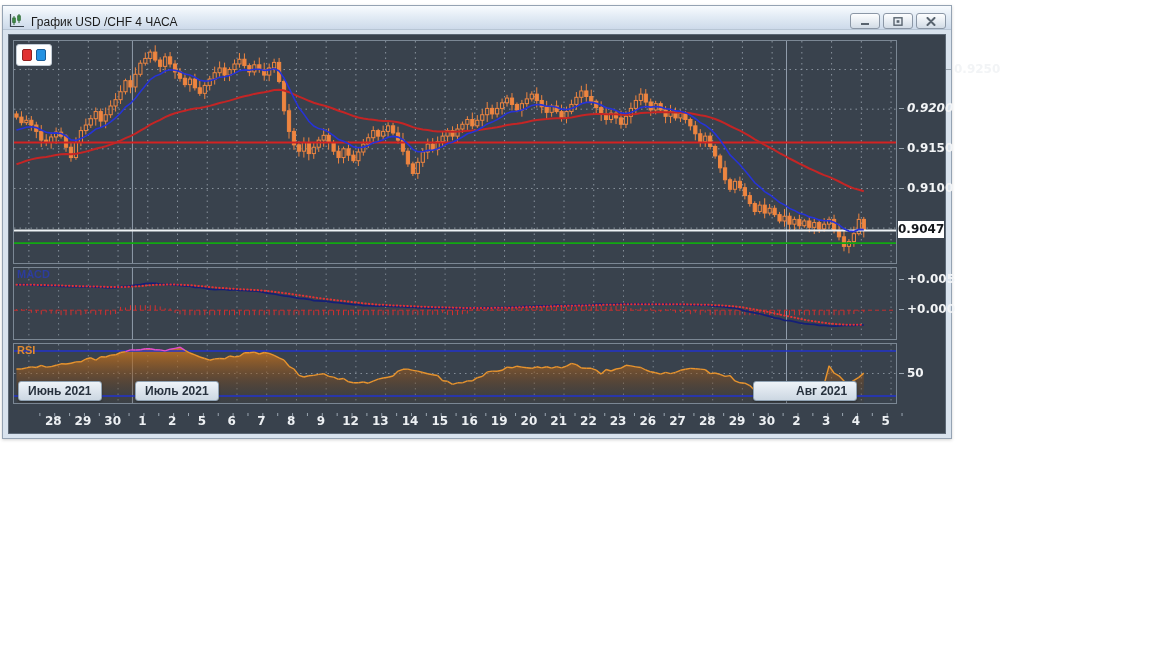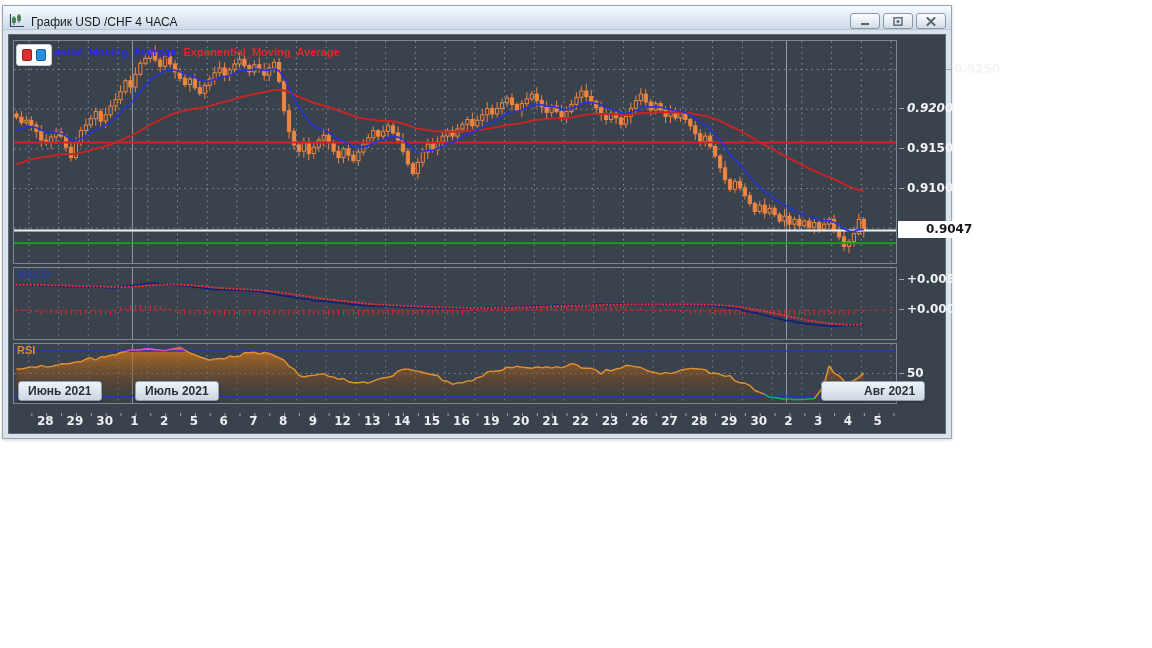--- a/index.html
+++ b/index.html
@@ -28,30 +28,30 @@
           font-family:"Liberation Sans",sans-serif;}
   .macd-l{color:#2c3c9e;} .rsi-l{color:#e08a30;}
   .indbox{position:absolute;left:2px;top:3px;width:36px;height:22px;background:#ffffff;
           border:1px solid #c2ccd6;border-radius:3px;display:flex;align-items:center;
           gap:4px;padding:0 5px;box-sizing:border-box;}
   .sq{width:10px;height:10px;border-radius:2px;}
   .sq-red{background:#e03030;border:1px solid #902020;}
   .sq-blue{background:#2492e2;border:1px solid #1a5c96;}
   .legend{position:absolute;left:40px;top:5px;font-size:11px;font-weight:bold;white-space:nowrap;}
   .lg-blue{color:#2a2ae0;} .lg-red{color:#e02a2a;margin-left:7px;}
-  .xaxis{position:absolute;left:8px;top:370px;width:884px;height:27px;}
+  .xaxis{position:absolute;left:16px;top:370px;width:884px;height:27px;}
   .xlabel{position:absolute;top:9px;width:30px;text-align:center;font-size:12px;font-weight:bold;
           color:#edf0f3;font-family:"DejaVu Sans",sans-serif;}
   .paxis{position:absolute;left:889px;top:0;width:47px;height:398px;}
   .ptick{position:absolute;left:9px;font-size:12px;font-weight:bold;color:#f2f4f6;
          font-family:"DejaVu Sans",sans-serif;height:16px;line-height:16px;}
   .ptick::before{content:"";position:absolute;left:-8px;top:8px;width:5px;height:1px;background:#9aa5b0;}
   .curprice{position:absolute;left:0;width:46px;height:17px;background:#ffffff;color:#15181c;
             font-size:12px;font-weight:bold;text-align:center;line-height:17px;
-            font-family:"DejaVu Sans",sans-serif;padding-left:28px;}
+            font-family:"DejaVu Sans",sans-serif;}
   .month{position:absolute;top:346px;height:20px;line-height:18px;padding:0 9px;
          background:linear-gradient(#eef3f8,#ccd7e2);border:1px solid #8fa1b2;border-radius:3px;
          font-size:12px;font-weight:bold;color:#27313d;box-sizing:border-box;
          box-shadow:0 1px 2px rgba(0,0,0,.3);white-space:nowrap;}
 </style>
 </head>
 <body>
 
 <div class="page">
   <div class="window">
@@ -472,23 +472,20 @@
               <rect x="848.1921348314606" y="178.3928571428567" width="3.2" height="11.100000000000534" fill="#ee8540" stroke="#ee8540" stroke-width="1"></rect>
               <line x1="0" y1="101.48571428571447" x2="882" y2="101.48571428571447" stroke="#d42222" stroke-width="1.8"></line>
               <line x1="0" y1="189.49285714285725" x2="882" y2="189.49285714285725" stroke="#eef1f4" stroke-width="1.8"></line>
               <line x1="0" y1="202.178571428571" x2="882" y2="202.178571428571" stroke="#12a812" stroke-width="1.8"></line>
               <polyline points="2.4775280898876404,123.3 7.432584269662922,121.6 12.387640449438202,119.8 17.34269662921348,118.4 22.297752808988765,117.2 27.252808988764045,116.5 32.20786516853933,115.9 37.162921348314605,115.1 42.11797752808989,114.1 47.073033707865164,113.3 52.02808988764045,113.0 56.98314606741573,113.2 61.93820224719101,112.7 66.89325842696628,111.8 71.84831460674157,110.6 76.80337078651685,109.3 81.75842696629213,107.7 86.71348314606742,106.6 91.6685393258427,105.2 96.62359550561797,103.6 101.57865168539325,101.8 106.53370786516854,99.7 111.48876404494382,97.2 116.4438202247191,95.1 121.39887640449437,92.6 126.35393258426966,89.7 131.30898876404495,86.8 136.2640449438202,83.7 141.2191011235955,81.1 146.17415730337078,78.8 151.12921348314606,76.2 156.08426966292134,74.0 161.03932584269663,72.3 165.9943820224719,70.9 170.9494382022472,69.7 175.90449438202248,68.4 180.85955056179776,67.6 185.81460674157302,66.9 190.7696629213483,66.0 195.72471910112358,64.9 200.67977528089887,63.5 205.63483146067415,62.0 210.58988764044943,60.9 215.54494382022472,59.6 220.5,58.1 225.45505617977528,56.5 230.41011235955057,55.2 235.36516853932585,54.2 240.3202247191011,52.9 245.2752808988764,51.9 250.23033707865167,51.2 255.18539325842696,50.2 260.14044943820227,49.0 265.0955056179775,48.7 270.0505617977528,49.5 275.00561797752806,51.2 279.96067415730334,53.4 284.9157303370786,55.7 289.8707865168539,57.6 294.8258426966292,59.8 299.7808988764045,61.7 304.73595505617976,63.2 309.69101123595505,64.5 314.64606741573033,66.0 319.6011235955056,67.8 324.5561797752809,69.8 329.5112359550562,71.3 334.46629213483146,73.1 339.42134831460675,75.0 344.37640449438203,76.5 349.3314606741573,77.6 354.2865168539326,78.3 359.2415730337079,78.8 364.19662921348316,79.5 369.15168539325845,79.9 374.1067415730337,80.1 379.06179775280896,80.6 384.01685393258424,81.3 388.9719101123595,82.5 393.9269662921348,84.2 398.8820224719101,86.1 403.8370786516854,87.6 408.79213483146066,88.5 413.74719101123594,89.1 418.7022471910112,89.9 423.6573033707865,90.4 428.6123595505618,90.6 433.5674157303371,90.5 438.52247191011236,90.7 443.47752808988764,90.6 448.4325842696629,90.3 453.3876404494382,89.8 458.3426966292135,89.6 463.2977528089888,89.2 468.25280898876406,88.6 473.20786516853934,87.7 478.16292134831457,87.1 483.11797752808985,86.3 488.07303370786514,85.3 493.0280898876404,84.1 497.9831460674157,83.3 502.938202247191,82.7 507.89325842696627,81.9 512.8483146067416,80.9 517.8033707865169,79.8 522.7584269662922,78.9 527.7134831460675,78.4 532.6685393258426,78.1 537.6235955056179,77.6 542.5786516853932,77.3 547.5337078651685,77.3 552.4887640449438,77.0 557.443820224719,76.5 562.3988764044943,75.6 567.3539325842696,74.6 572.3089887640449,73.8 577.2640449438202,73.3 582.2191011235955,73.0 587.1741573033707,73.0 592.129213483146,73.2 597.0842696629213,73.2 602.0393258426966,73.3 606.9943820224719,73.7 611.9494382022472,73.8 616.9044943820224,73.5 621.8595505617977,73.0 626.814606741573,72.1 631.7696629213483,71.7 636.7247191011236,71.6 641.6797752808989,71.2 646.6348314606741,71.1 651.5898876404494,71.3 656.5449438202247,71.3 661.5,71.5 666.4550561797753,71.5 671.4101123595506,71.8 676.3651685393259,72.3 681.3202247191011,73.2 686.2752808988764,74.3 691.2303370786517,75.1 696.185393258427,76.4 701.1404494382023,78.0 706.0955056179776,80.0 711.0505617977528,82.4 716.0056179775281,85.0 720.9606741573034,87.3 725.9157303370787,89.7 730.870786516854,92.4 735.8258426966293,95.2 740.7808988764044,98.3 745.7359550561797,101.0 750.691011235955,103.9 755.6460674157303,106.5 760.6011235955056,109.2 765.5561797752808,112.1 770.5112359550561,114.7 775.4662921348314,117.5 780.4213483146067,120.0 785.376404494382,122.6 790.3314606741573,125.0 795.2865168539325,127.5 800.2415730337078,129.7 805.1966292134831,132.0 810.1516853932584,134.1 815.1067415730337,135.9 820.061797752809,138.1 825.0168539325842,140.5 829.9719101123595,143.1 834.9269662921348,145.5 839.8820224719101,147.4 844.8370786516854,148.7 849.7921348314607,150.3" fill="none" stroke="#c42525" stroke-width="2"></polyline>
               <polyline points="2.4775280898876404,89.1 7.432584269662922,87.7 12.387640449438202,86.2 17.34269662921348,85.8 22.297752808988765,86.6 27.252808988764045,88.9 32.20786516853933,91.2 37.162921348314605,92.1 42.11797752808989,91.9 47.073033707865164,92.5 52.02808988764045,95.0 56.98314606741573,98.9 61.93820224719101,99.4 66.89325842696628,97.6 71.84831460674157,95.1 76.80337078651685,92.0 81.75842696629213,88.1 86.71348314606742,86.6 91.6685393258427,84.3 96.62359550561797,80.8 101.57865168539325,76.8 106.53370786516854,72.0 111.48876404494382,66.1 116.4438202247191,62.5 121.39887640449437,57.2 126.35393258426966,50.8 131.30898876404495,44.7 136.2640449438202,38.6 141.2191011235955,35.1 146.17415730337078,33.3 151.12921348314606,30.1 156.08426966292134,28.8 161.03932584269663,29.2 165.9943820224719,30.7 170.9494382022472,33.0 175.90449438202248,33.9 180.85955056179776,36.3 185.81460674157302,39.2 190.7696629213483,40.1 195.72471910112358,39.8 200.67977528089887,38.3 205.63483146067415,36.2 210.58988764044943,35.8 215.54494382022472,34.5 220.5,32.4 225.45505617977528,29.8 230.41011235955057,28.9 235.36516853932585,29.3 240.3202247191011,28.3 245.2752808988764,28.3 250.23033707865167,29.4 255.18539325842696,28.9 260.14044943820227,27.6 265.0955056179775,29.9 270.0505617977528,37.1 275.00561797752806,46.8 279.96067415730334,57.2 284.9157303370786,66.8 289.8707865168539,73.1 294.8258426966292,80.3 299.7808988764045,85.0 304.73595505617976,87.6 309.69101123595505,88.8 314.64606741573033,91.1 319.6011235955056,94.6 324.5561797752809,98.6 329.5112359550562,100.3 334.46629213483146,102.8 339.42134831460675,105.9 344.37640449438203,106.8 349.3314606741573,106.1 354.2865168539326,104.4 359.2415730337079,101.7 364.19662921348316,100.5 369.15168539325845,98.7 374.1067415730337,96.2 379.06179775280896,95.4 384.01685393258424,96.1 388.9719101123595,98.6 393.9269662921348,103.1 398.8820224719101,108.4 403.8370786516854,110.7 408.79213483146066,110.8 413.74719101123594,109.4 418.7022471910112,109.2 423.6573033707865,107.7 428.6123595505618,105.4 433.5674157303371,102.5 438.52247191011236,101.2 443.47752808988764,98.8 448.4325842696629,96.0 453.3876404494382,92.8 458.3426966292135,91.3 463.2977528089888,89.2 468.25280898876406,86.3 473.20786516853934,82.9 478.16292134831457,81.1 483.11797752808985,78.6 488.07303370786514,75.6 493.0280898876404,72.2 497.9831460674157,70.6 502.938202247191,70.3 507.89325842696627,68.9 512.8483146067416,66.9 517.8033707865169,64.4 522.7584269662922,63.5 527.7134831460675,63.9 532.6685393258426,65.3 537.6235955056179,65.2 542.5786516853932,66.2 547.5337078651685,68.1 552.4887640449438,68.6 557.443820224719,67.6 562.3988764044943,65.6 567.3539325842696,62.7 572.3089887640449,61.4 577.2640449438202,61.2 582.2191011235955,62.2 587.1741573033707,64.1 592.129213483146,66.8 597.0842696629213,67.7 602.0393258426966,69.4 606.9943820224719,71.9 611.9494382022472,72.5 616.9044943820224,71.6 621.8595505617977,69.4 626.814606741573,66.4 631.7696629213483,65.5 636.7247191011236,66.1 641.6797752808989,65.5 646.6348314606741,66.1 651.5898876404494,67.8 656.5449438202247,68.3 661.5,69.9 666.4550561797753,70.3 671.4101123595506,71.8 676.3651685393259,74.1 681.3202247191011,77.5 686.2752808988764,81.7 691.2303370786517,84.2 696.185393258427,88.0 701.1404494382023,92.9 706.0955056179776,99.1 711.0505617977528,106.3 716.0056179775281,113.9 720.9606741573034,118.7 725.9157303370787,123.8 730.870786516854,129.4 735.8258426966293,135.4 740.7808988764044,141.8 745.7359550561797,145.9 750.691011235955,150.6 755.6460674157303,153.7 760.6011235955056,157.3 765.5561797752808,161.4 770.5112359550561,163.9 775.4662921348314,167.4 780.4213483146067,169.4 785.376404494382,172.2 790.3314606741573,173.6 795.2865168539325,175.9 800.2415730337078,177.0 805.1966292134831,178.9 810.1516853932584,179.7 815.1067415730337,179.5 820.061797752809,181.3 825.0168539325842,183.9 829.9719101123595,187.8 834.9269662921348,190.1 839.8820224719101,190.6 844.8370786516854,188.4 849.7921348314607,188.6" fill="none" stroke="#2633d8" stroke-width="1.6"></polyline>
             </svg>
           <div class="indbox">
             <span class="sq sq-red"></span>
             <span class="sq sq-blue"></span>
-          </div>
-          <div class="legend">
-            <span class="lg-blue">ential_Moving_Average</span><span class="lg-red">Exponential_Moving_Average</span>
           </div>
         </div>
         <div class="panel p-macd">
           <svg id="svg-macd" width="882" height="71">
               <line x1="14.865168539325843" y1="0" x2="14.865168539325843" y2="71" stroke="#a3adb8" stroke-width="1" stroke-dasharray="1.5,4" opacity="0.6"></line>
               <line x1="44.59550561797753" y1="0" x2="44.59550561797753" y2="71" stroke="#a3adb8" stroke-width="1" stroke-dasharray="1.5,4" opacity="0.6"></line>
               <line x1="74.32584269662921" y1="0" x2="74.32584269662921" y2="71" stroke="#a3adb8" stroke-width="1" stroke-dasharray="1.5,4" opacity="0.6"></line>
               <line x1="104.0561797752809" y1="0" x2="104.0561797752809" y2="71" stroke="#a3adb8" stroke-width="1" stroke-dasharray="1.5,4" opacity="0.6"></line>
               <line x1="133.78651685393257" y1="0" x2="133.78651685393257" y2="71" stroke="#a3adb8" stroke-width="1" stroke-dasharray="1.5,4" opacity="0.6"></line>
               <line x1="163.51685393258427" y1="0" x2="163.51685393258427" y2="71" stroke="#a3adb8" stroke-width="1" stroke-dasharray="1.5,4" opacity="0.6"></line>
@@ -985,17 +982,17 @@
         <div class="ptick" style="top: 25.5429px; margin-left: 47px;">0.9250</div>
             <div class="ptick" style="top: 65.1857px; font-style: italic;">0.9200</div>
             <div class="ptick" style="top: 104.829px;">0.9150</div>
             <div class="ptick" style="top: 145px;">0.9100</div>
             <div class="ptick" style="top: 235.629px;">+0.005</div>
             <div class="ptick" style="top: 266.233px;">+0.000</div>
             <div class="ptick" style="top: 329.5px;">50</div>
           </div>
       <div class="month" style="left: 9px;">Июнь 2021</div>
           <div class="month" style="left: 126px;">Июль 2021</div>
-          <div class="month" style="left: 812px; padding-left: 42px;">Авг 2021</div>
+          <div class="month" style="left: 744px; padding-left: 42px;">Авг 2021</div>
         </div>
     </div>
   </div>
 </div>
 
 </body></html>

